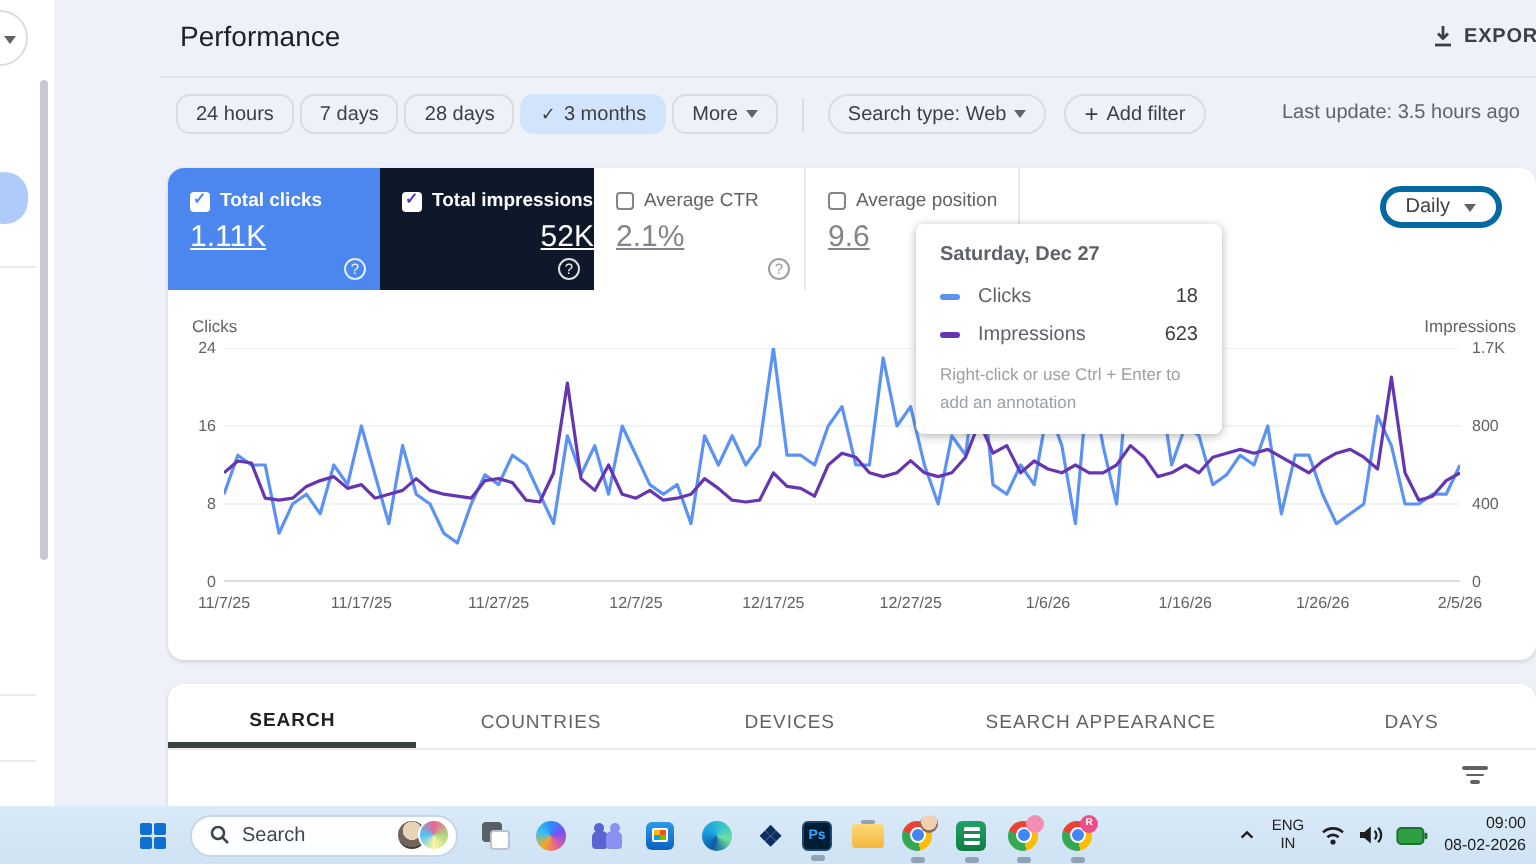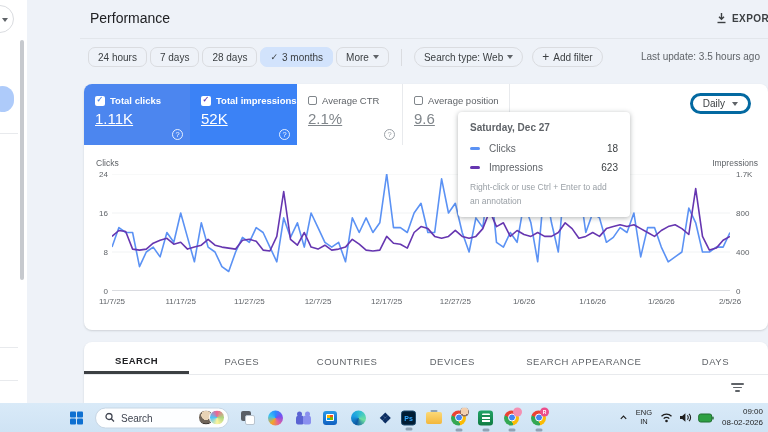--- a/index.html
+++ b/index.html
@@ -27,21 +27,21 @@
   .caret { width:0; height:0; border-left:3.5px solid transparent; border-right:3.5px solid transparent; border-top:4px solid #5f6368; display:inline-block; }
   .chip-sep { width:1px; height:17px; background:#dadce0; margin:0 9px; }
   .pill { border-radius:11px; }
   .plus { font-size:12px; color:#3c4043; line-height:10px; }
   .last-update { position:absolute; left:641px; top:51px; width:127px; font-size:10px; color:#5f6368; white-space:nowrap; overflow:hidden; }
 
   
   .chart-panel { position:absolute; left:84px; top:84px; width:684px; height:246px; background:#fff; border-radius:8px; box-shadow:0 1px 2px rgba(60,64,67,.18); }
   .metric-card { position:absolute; top:0; height:61px; cursor:pointer; }
   .mc-1 { left:0; width:106px; background:#4c86ef; border-radius:8px 0 0 0; }
-  .mc-2 { left:106px; width:107px; background:#3b82f6; }
+  .mc-2 { left:106px; width:107px; background:#0f172a;text-align:right; }
   .mc-3 { left:213px; width:106px; background:#fff; border-right:1px solid #e8eaed; }
   .mc-4 { left:319px; width:107px; background:#fff; border-right:1px solid #e8eaed; }
   .card-label { display:flex; align-items:center; gap:5px; font-size:9.5px; margin:11px 0 4px 11px; white-space:nowrap; }
   .mc-1 .card-label, .mc-2 .card-label { color:#fff; font-weight:bold; }
   .mc-3 .card-label, .mc-4 .card-label { color:#5f6368; }
   .card-value { font-size:15px; margin-left:11px;text-decoration:underline; }
   .mc-1 .card-value, .mc-2 .card-value { color:#fff; }
   .mc-3 .card-value, .mc-4 .card-value { color:#80868b; }
   .cb { width:10px; height:10px; border-radius:2px; flex:0 0 auto; position:relative; }
   .cb.checked { background:#fff; }
@@ -61,21 +61,21 @@
   .axis-title-right { position:absolute; right:0; top:0; font-size:8.5px; color:#5f6368; }
   .plot { position:absolute; left:18px; top:16px; width:618px; height:117px; }
   .yticks-left { position:absolute; left:0; top:16px; width:14px; height:117px; }
   .yticks-left span { position:absolute; right:0; transform:translateY(-50%); font-size:8px; color:#5f6368; }
   .yticks-right { position:absolute; right:0; top:16px; width:24px; height:117px; }
   .yticks-right span { position:absolute; left:2px; transform:translateY(-50%); font-size:8px; color:#5f6368; }
   .xticks { position:absolute; left:18px; top:139px; width:618px; height:12px; }
   .xticks span { position:absolute; transform:translateX(-50%); font-size:8px; color:#5f6368; white-space:nowrap; }
 
   
-  .chart-tooltip { position:absolute; left:374px; top:28px; width:172px; background:#fff; border-radius:4px; box-shadow:0 1px 5px rgba(60,64,67,.4); padding:10px 12px 9px; z-index:6; }
+  .chart-tooltip { position:absolute; left:374px; top:28px; width:153px; background:#fff; border-radius:4px; box-shadow:0 1px 5px rgba(60,64,67,.4); padding:10px 12px 9px; z-index:6; }
   .tt-title { font-size:10px; font-weight:bold; color:#5f6368; margin-bottom:10px; }
   .tt-row { display:flex; align-items:center; font-size:10px; color:#5f6368; margin:8px 0; }
   .tt-dash { width:10px; height:3px; border-radius:1.5px; margin-right:9px; flex:0 0 auto; }
   .tt-dash.blue { background:#5b92f4; }
   .tt-dash.purple { background:#6636b0; }
   .tt-value { margin-left:auto; color:#3c4043; }
   .tt-footer { font-size:8.5px; color:#9aa0a6; line-height:1.6; margin-top:5px; }
 
   
   .tabs-panel { position:absolute; left:84px; top:342px; width:684px; height:61px; background:#fff; border-radius:8px 8px 0 0; box-shadow:0 1px 2px rgba(60,64,67,.18); }
@@ -282,21 +282,20 @@
         <span>Impressions</span>
         <span class="tt-value">623</span>
       </div>
       <div class="tt-footer">Right-click or use Ctrl + Enter to add an annotation</div>
     </div>
   </div>
 
   <div class="tabs-panel">
     <div class="tabs-row">
       <div class="tab active">SEARCH</div>
-      <div class="tab">PAGES</div>
       <div class="tab">COUNTRIES</div>
       <div class="tab">DEVICES</div>
       <div class="tab wide">SEARCH APPEARANCE</div>
       <div class="tab">DAYS</div>
     </div>
     <div class="table-filter">
         <i></i>
         <i></i>
         <i></i>
       </div>

